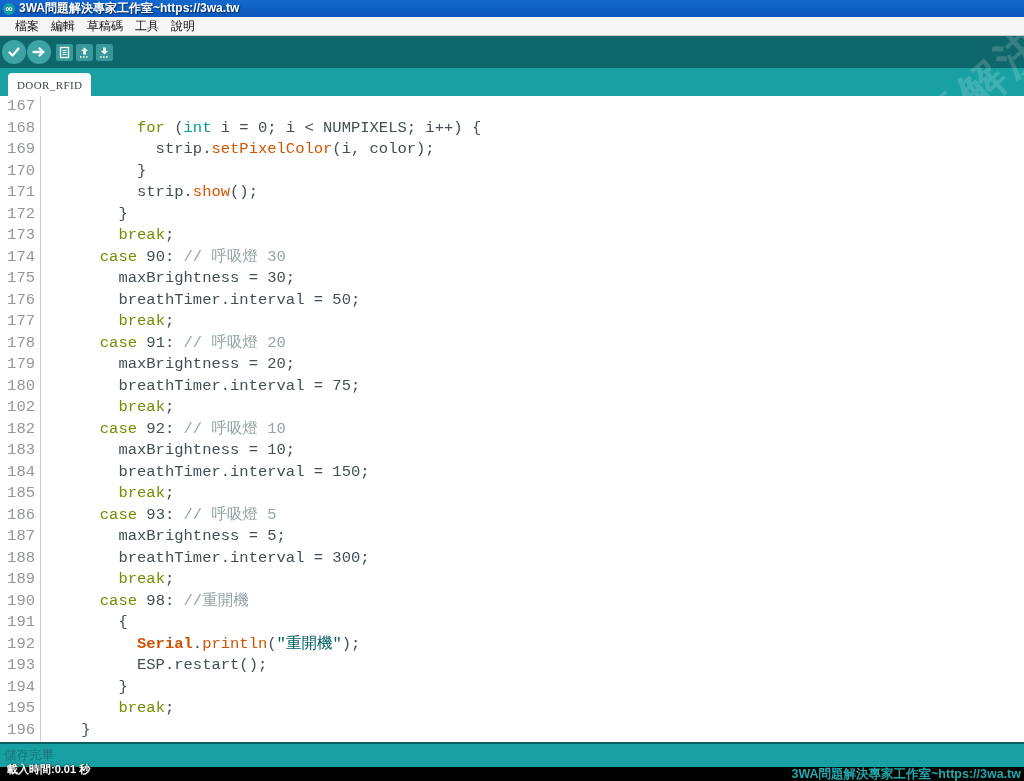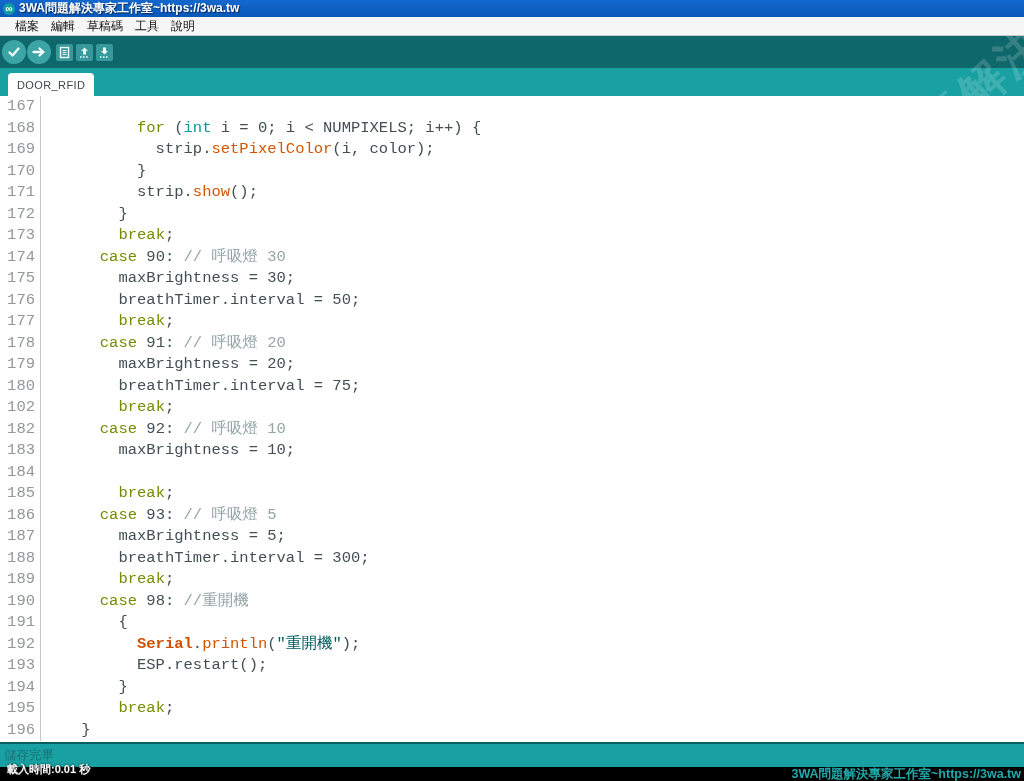--- a/index.html
+++ b/index.html
@@ -28,21 +28,21 @@
   .tbtn { border:none; cursor:pointer; display:flex; align-items:center;
           justify-content:center; padding:0; }
   .tbtn.round { width:24px; height:24px; border-radius:50%; background:#3da4a6;
                 margin-right:1px; }
   .tbtn.square { width:17px; height:17px; border-radius:2px; background:#38999c; }
   .sq-group { display:flex; gap:3px; margin-left:4px; }
   .tabbar { height:28px; background:#18a0a3; position:relative; }
   .tab { position:absolute; left:8px; bottom:0; height:23px; min-width:81px;
          padding:0 9px; background:#fff; border-radius:4px 4px 0 0;
          display:flex; align-items:center; justify-content:center;
-         font-size:11px; color:#3f4547; letter-spacing:.4px; cursor:pointer; }
+         font-size:11px; color:#3f4547; letter-spacing:.4px; cursor:pointer;font-family:Liberation Serif, serif; }
   .wm-diag { position:absolute; right:-40px; top:34px; transform:rotate(-42deg);
              font-size:46px; font-weight:bold; letter-spacing:3px;
              color:rgba(255,255,255,.17); white-space:nowrap; pointer-events:none; }
 
   
   .editor { height:646px; background:#fff; overflow:hidden;
             font-family:"Liberation Mono","DejaVu Sans Mono",monospace;
             font-size:15.5px; }
   .cl { display:flex; height:21.53px; line-height:21.53px; white-space:pre; }
   .ln { width:41px; flex:none; text-align:right; padding-right:5px;
@@ -151,21 +151,21 @@
         <div class="cl"><span class="ln">174</span><span class="code"><span>      </span><span class="tk-kw">case</span><span> 90: </span><span class="tk-cm">// 呼吸燈 30</span></span></div>
         <div class="cl"><span class="ln">175</span><span class="code"><span>        maxBrightness = 30;</span></span></div>
         <div class="cl"><span class="ln">176</span><span class="code"><span>        breathTimer.interval = 50;</span></span></div>
         <div class="cl"><span class="ln">177</span><span class="code"><span>        </span><span class="tk-kw">break</span><span>;</span></span></div>
         <div class="cl"><span class="ln">178</span><span class="code"><span>      </span><span class="tk-kw">case</span><span> 91: </span><span class="tk-cm">// 呼吸燈 20</span></span></div>
         <div class="cl"><span class="ln">179</span><span class="code"><span>        maxBrightness = 20;</span></span></div>
         <div class="cl"><span class="ln">180</span><span class="code"><span>        breathTimer.interval = 75;</span></span></div>
         <div class="cl"><span class="ln">102</span><span class="code"><span>        </span><span class="tk-kw">break</span><span>;</span></span></div>
         <div class="cl"><span class="ln">182</span><span class="code"><span>      </span><span class="tk-kw">case</span><span> 92: </span><span class="tk-cm">// 呼吸燈 10</span></span></div>
         <div class="cl"><span class="ln">183</span><span class="code"><span>        maxBrightness = 10;</span></span></div>
-        <div class="cl"><span class="ln">184</span></div>
+        <div class="cl"><span class="ln">184</span><span class="code"><span>        breathTimer.interval = 150;</span></span></div>
         <div class="cl"><span class="ln">185</span><span class="code"><span>        </span><span class="tk-kw">break</span><span>;</span></span></div>
         <div class="cl"><span class="ln">186</span><span class="code"><span>      </span><span class="tk-kw">case</span><span> 93: </span><span class="tk-cm">// 呼吸燈 5</span></span></div>
         <div class="cl"><span class="ln">187</span><span class="code"><span>        maxBrightness = 5;</span></span></div>
         <div class="cl"><span class="ln">188</span><span class="code"><span>        breathTimer.interval = 300;</span></span></div>
         <div class="cl"><span class="ln">189</span><span class="code"><span>        </span><span class="tk-kw">break</span><span>;</span></span></div>
         <div class="cl"><span class="ln">190</span><span class="code"><span>      </span><span class="tk-kw">case</span><span> 98: </span><span class="tk-cm">//重開機</span></span></div>
         <div class="cl"><span class="ln">191</span><span class="code"><span>        {</span></span></div>
         <div class="cl"><span class="ln">192</span><span class="code"><span>          </span><span class="tk-kw1b">Serial</span><span>.</span><span class="tk-fn">println</span><span>(</span><span class="tk-str">"重開機"</span><span>);</span></span></div>
         <div class="cl"><span class="ln">193</span><span class="code"><span>          ESP.restart();</span></span></div>
         <div class="cl"><span class="ln">194</span><span class="code"><span>        }</span></span></div>

